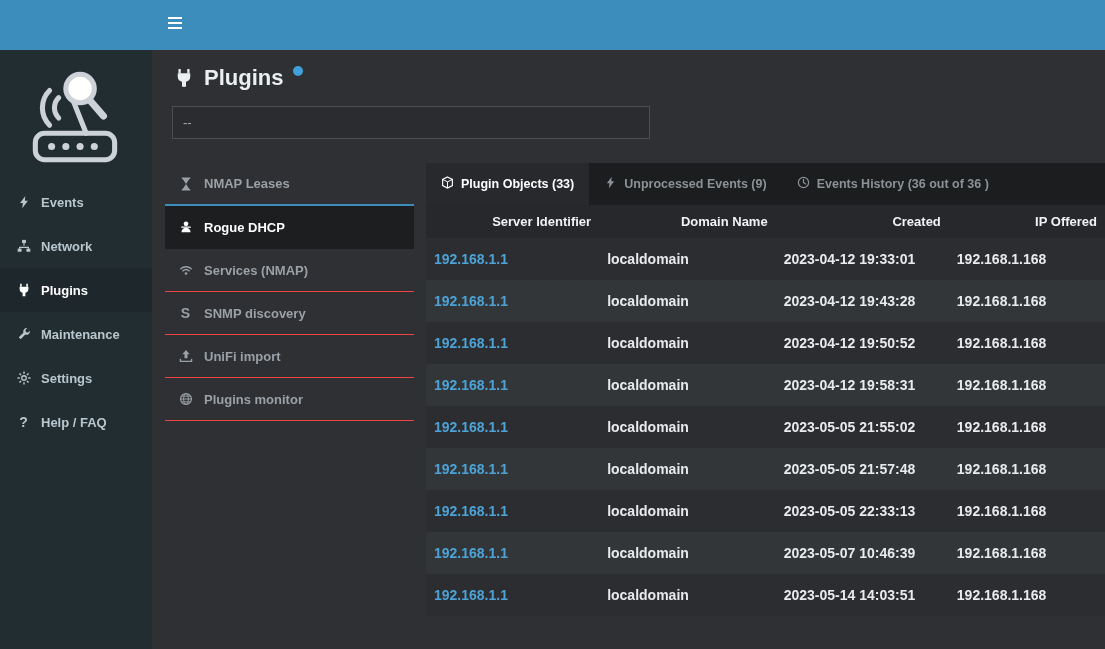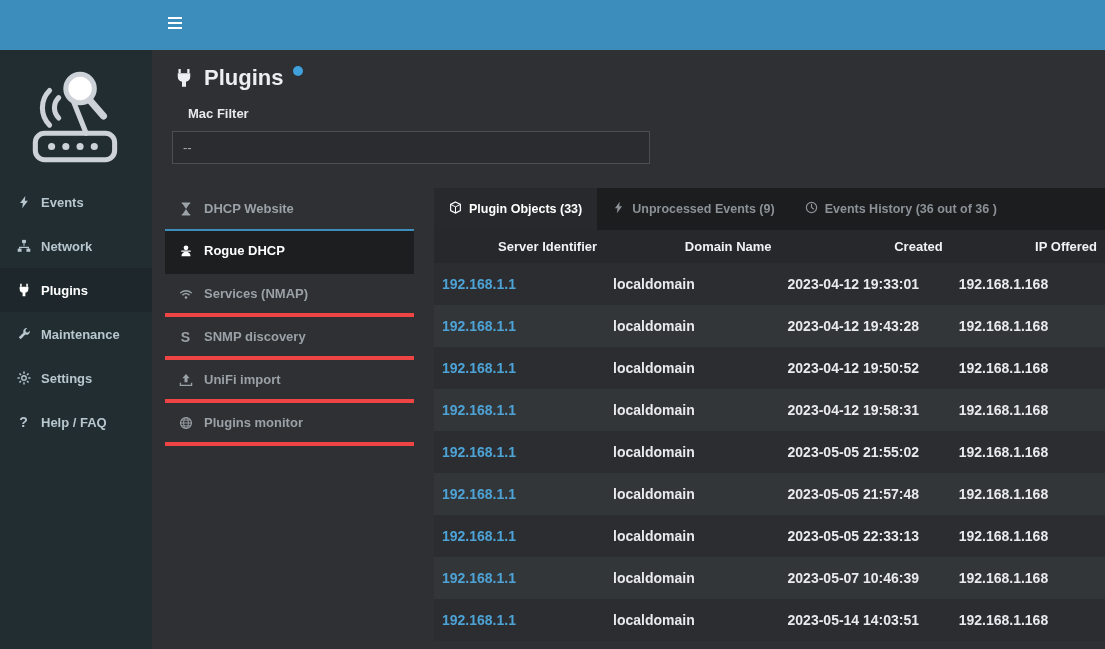--- a/index.html
+++ b/index.html
@@ -38,27 +38,27 @@
   .title-icon{color:#eceff1;margin-top:4px}
   .badge{width:10px;height:10px;background:#3fa0dc;border-radius:50%;margin-top:2px;display:inline-block;cursor:pointer}
   .filter-block{margin:14px 0 0 20px}
   .filter-block label{display:block;color:#e7eaec;font-size:13px;font-weight:700;margin:0 0 10px 16px}
   .mac-input{width:478px;height:33px;background:#2a2c2f;border:1px solid #4b4f53;color:#a9afb5;
     font-size:13px;padding:0 10px;font-family:inherit;outline:none}
   .content-row{display:flex;align-items:flex-start;margin-top:24px}
   
   .plugin-nav{width:249px;margin-left:13px;display:flex;flex-direction:column}
   .pn-item{display:flex;align-items:center;gap:10px;height:43px;padding:0 12px;color:#9aa1a7;
-    font-size:13px;font-weight:700;text-decoration:none;border-bottom:4px solid #ef4444;cursor:pointer}
+    font-size:13px;font-weight:700;text-decoration:none;border-bottom:1px solid #ef4444;cursor:pointer}
   .pn-item.first{border-bottom:2px solid var(--accent)}
   .pn-item.active{background:#1c1e20;color:#fff;border-bottom-color:#1c1e20}
   .pn-item .ic{width:17px;display:inline-flex;justify-content:center;align-items:center}
   .s-ic{font-weight:700;font-size:14px;line-height:1}
   
-  .table-panel{flex:1;margin-left:20px;min-width:0}
+  .table-panel{flex:1;margin-left:12px;min-width:0}
   .tabs{display:flex;background:#1b1d1f;height:42px;align-items:stretch}
   .tab{display:flex;align-items:center;gap:7px;padding:0 15px;color:#8b9196;font-size:12.5px;
     font-weight:700;text-decoration:none;cursor:pointer}
   .tab.active{background:#27292c;color:#fff}
   .data-table{width:100%;border-collapse:collapse;table-layout:fixed}
   .data-table th{background:#26282b;color:#f0f2f4;font-size:13px;font-weight:700;text-align:right;
     height:33px;padding:0 8px}
   .data-table th:nth-child(1){width:25.5%}
   .data-table th:nth-child(2){width:26%}
   .data-table th:nth-child(3){width:25.5%}
@@ -176,34 +176,33 @@
       <svg viewBox="0 0 16 16" width="20" height="20">
           <path d="M4.5 0.8v3.4M11.5 0.8v3.4" stroke="currentColor" stroke-width="1.8" fill="none"></path>
           <path d="M3 4.2h10v2.6a4.3 4.3 0 0 1-3.4 4.2V15h-3.2v-4A4.3 4.3 0 0 1 3 6.8z" fill="currentColor"></path>
         </svg>
     </span>
     <h1>Plugins</h1>
     <span class="badge"></span>
   </div>
 
   <div class="filter-block">
-    <label>Mac Filter</label>
     <input class="mac-input" type="text" value="--" style="">
   </div>
 
   <div class="content-row">
     <nav class="plugin-nav">
         <a class="pn-item first">
           <span class="ic">
             <svg viewBox="0 0 16 16" width="14" height="14">
               <path d="M3.2 1.4h9.6M3.2 14.6h9.6" stroke="currentColor" stroke-width="1.7"></path>
               <path d="M4.2 2.2h7.6L8 8zM4.2 13.8h7.6L8 8z" fill="currentColor"></path>
             </svg>
           </span>
-          <span class="lbl">DHCP Website</span>
+          <span class="lbl">NMAP Leases</span>
         </a>
         <a class="pn-item active">
           <span class="ic">
             <svg viewBox="0 0 16 16" width="14" height="14">
               <circle cx="8" cy="4.4" r="2.7" fill="currentColor"></circle>
               <path d="M2.8 14a5.2 5.2 0 0 1 10.4 0z" fill="currentColor"></path>
               <rect x="2.4" y="7.4" width="11.2" height="1.5" rx="0.75" fill="currentColor"></rect>
             </svg>
           </span>
           <span class="lbl">Rogue DHCP</span>

